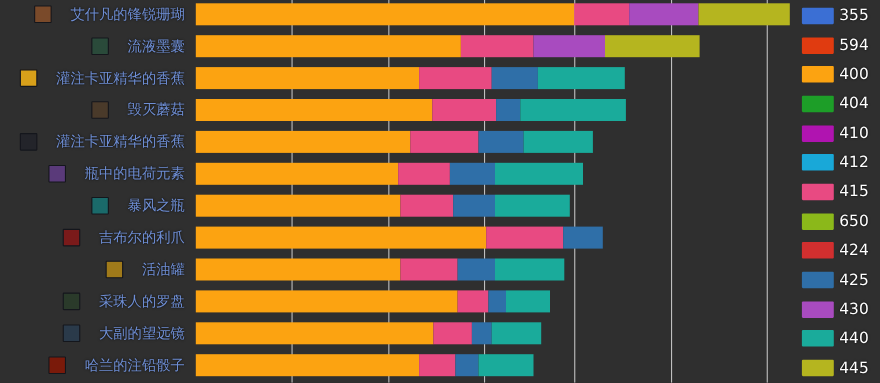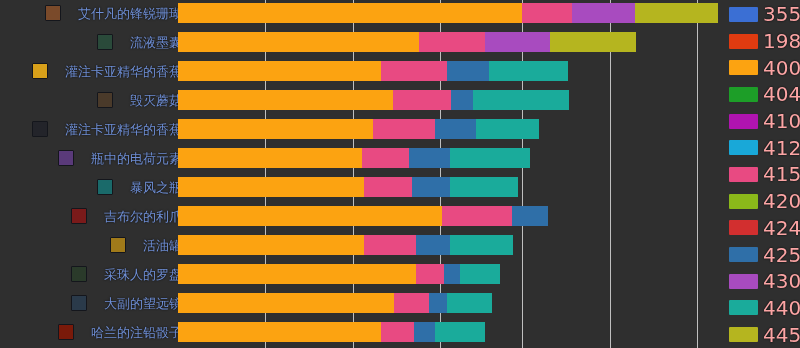--- a/index.html
+++ b/index.html
@@ -35,21 +35,21 @@
   }
   
   .bar-row {
     position: absolute;
     left: 0;
     height: 26.76px;
     width: 725px;
   }
   .row-label {
     position: absolute;
-    right: 543px;
+    right: 557px;
     top: 50%;
     transform: translateY(-50%);
     white-space: nowrap;
     display: flex;
     align-items: center;
     gap: 17px;
     font-size: 13px;
     line-height: 1;
   }
   .row-label-text {
@@ -91,22 +91,22 @@
     height: 26.7px;
     gap: 5px;
     padding-left: 2px;
   }
   .legend-swatch {
     width: 29px; height: 15px;
     flex: 0 0 auto;
     border-radius: 1px;
   }
   .legend-label {
-    color: #fca5a5;
-    font-size: 20px;
+    color: #ffffff;
+    font-size: 14px;
     line-height: 1;
     text-shadow: 0 0 2px #000;
   }
 </style>
 </head>
 <body>
 
 <div id="chart-root">
 
   <div id="plot-area">
@@ -265,21 +265,21 @@
       </div>
   </div>
 
   <div id="legend">
       <div class="legend-item">
         <span class="legend-swatch" style="background: rgb(59, 111, 212);"></span>
         <span class="legend-label">355</span>
       </div>
       <div class="legend-item">
         <span class="legend-swatch" style="background: rgb(224, 59, 16);"></span>
-        <span class="legend-label">198</span>
+        <span class="legend-label">594</span>
       </div>
       <div class="legend-item">
         <span class="legend-swatch" style="background: rgb(252, 163, 17);"></span>
         <span class="legend-label">400</span>
       </div>
       <div class="legend-item">
         <span class="legend-swatch" style="background: rgb(29, 158, 40);"></span>
         <span class="legend-label">404</span>
       </div>
       <div class="legend-item">
@@ -289,21 +289,21 @@
       <div class="legend-item">
         <span class="legend-swatch" style="background: rgb(25, 168, 216);"></span>
         <span class="legend-label">412</span>
       </div>
       <div class="legend-item">
         <span class="legend-swatch" style="background: rgb(232, 74, 130);"></span>
         <span class="legend-label">415</span>
       </div>
       <div class="legend-item">
         <span class="legend-swatch" style="background: rgb(139, 184, 26);"></span>
-        <span class="legend-label">420</span>
+        <span class="legend-label">650</span>
       </div>
       <div class="legend-item">
         <span class="legend-swatch" style="background: rgb(210, 47, 47);"></span>
         <span class="legend-label">424</span>
       </div>
       <div class="legend-item">
         <span class="legend-swatch" style="background: rgb(47, 111, 168);"></span>
         <span class="legend-label">425</span>
       </div>
       <div class="legend-item">

